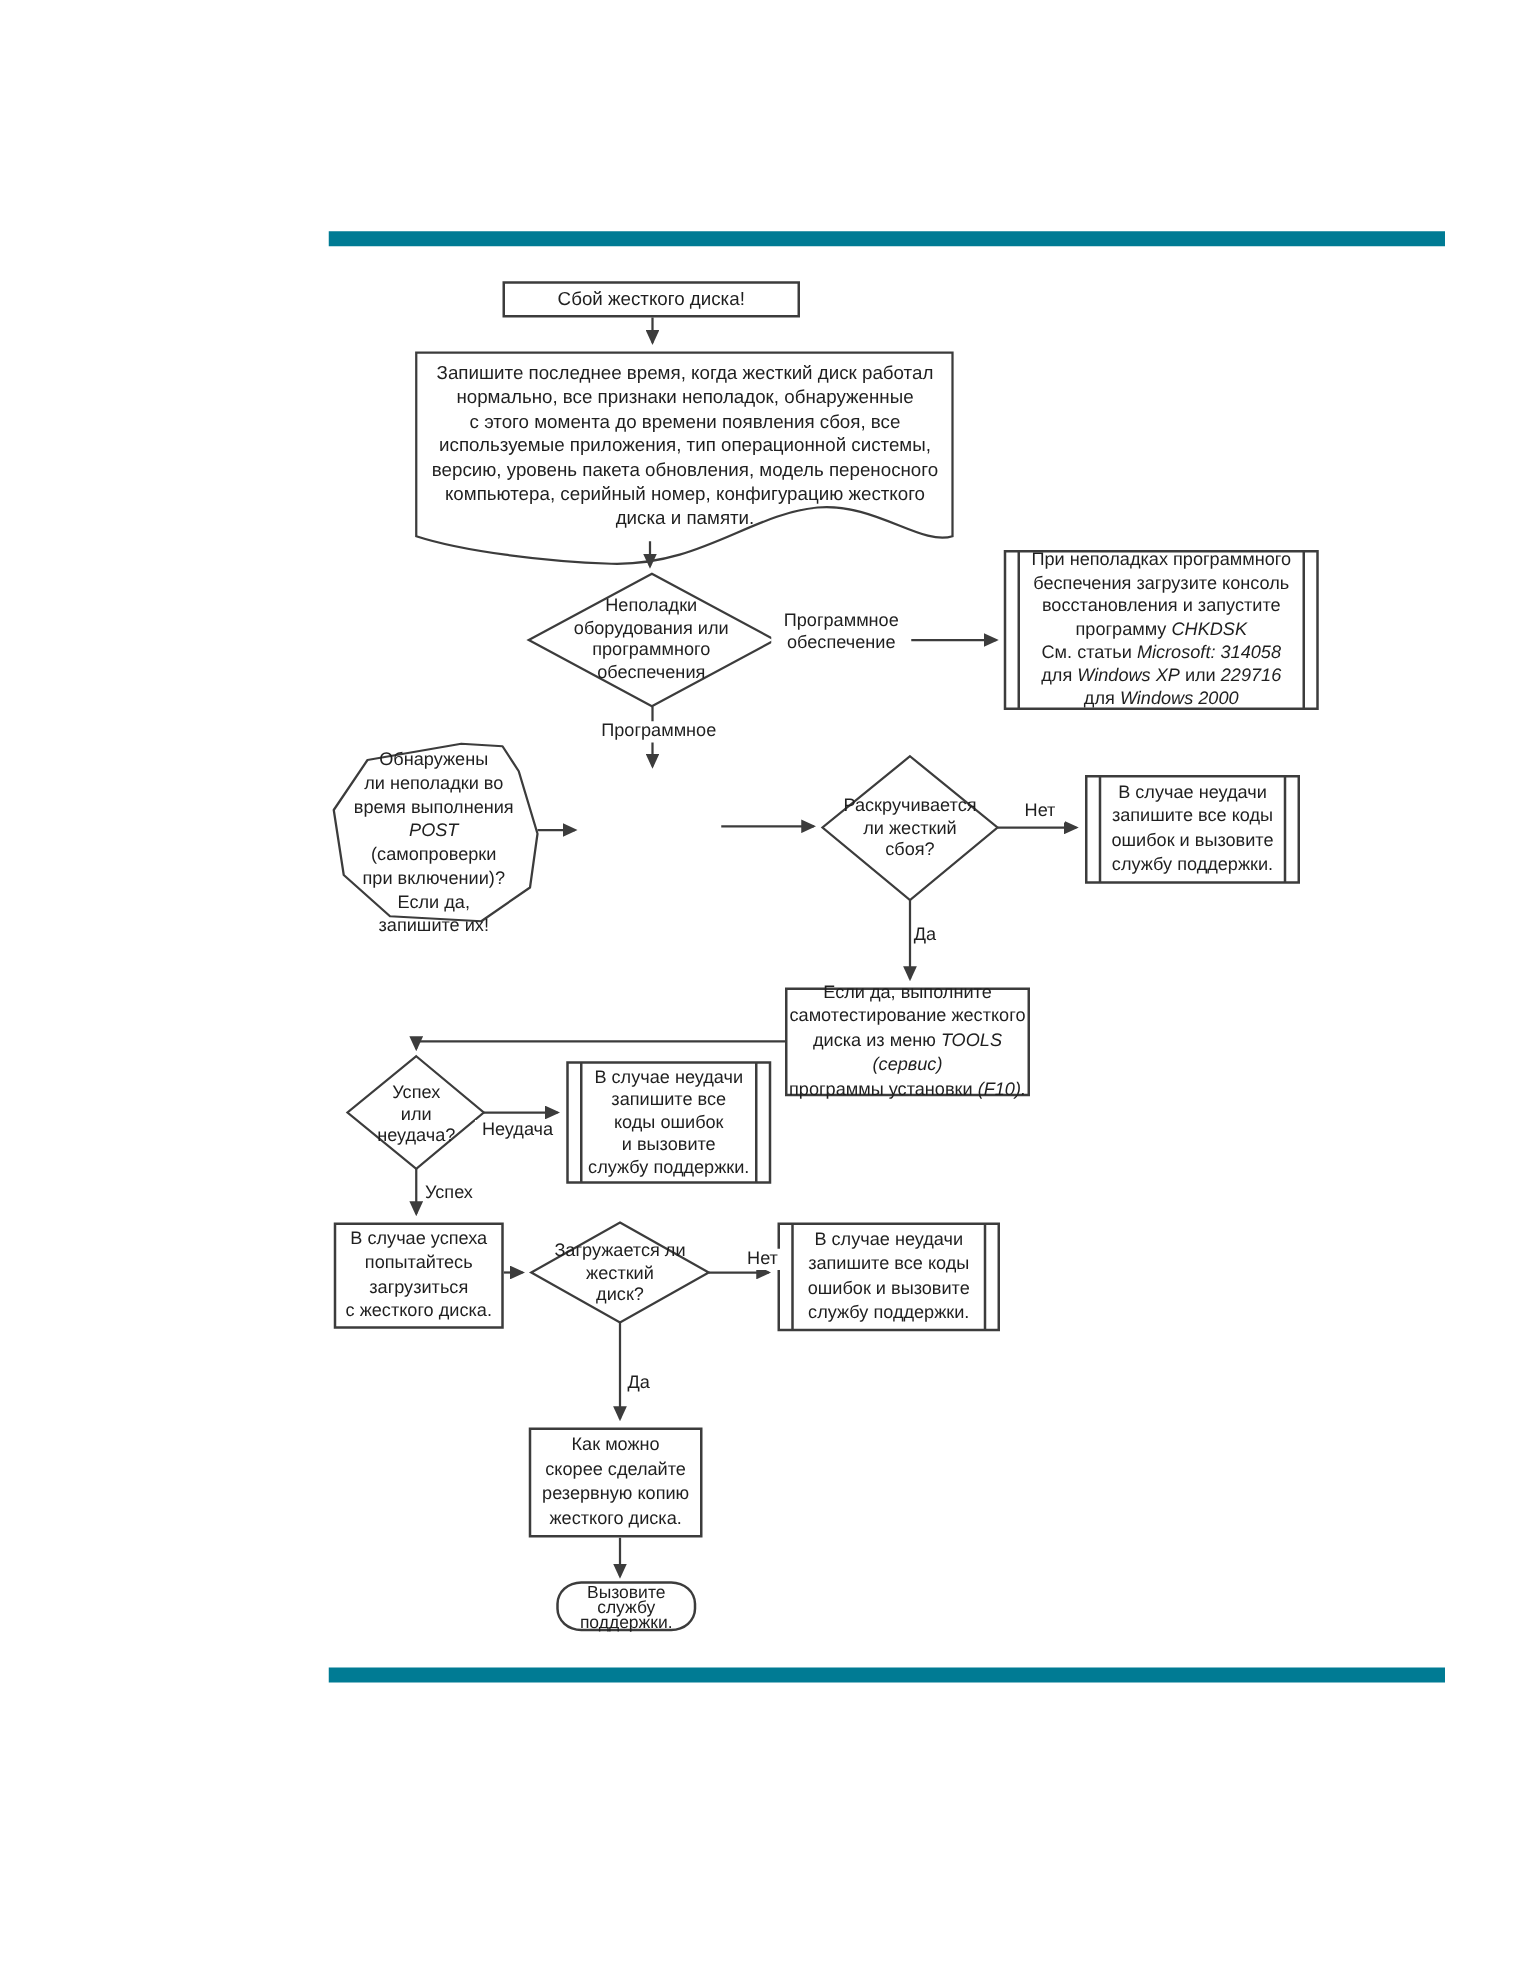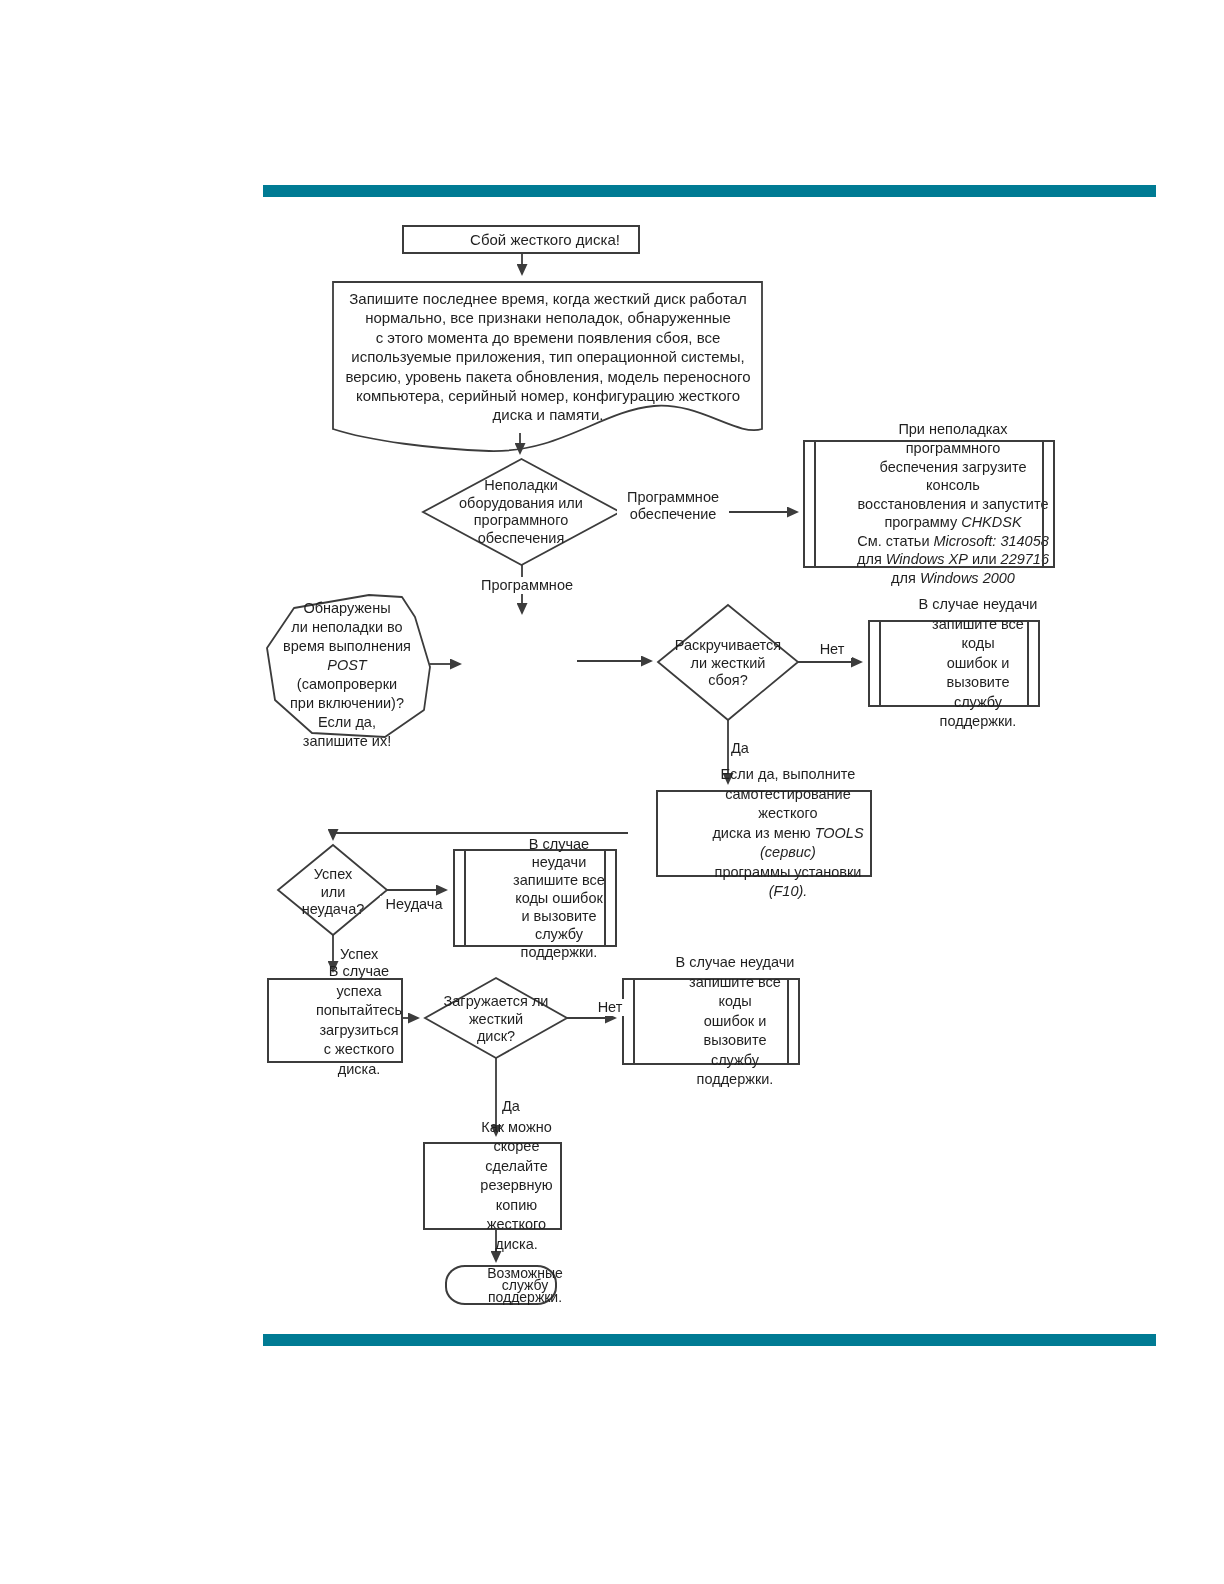--- a/index.html
+++ b/index.html
@@ -4,21 +4,21 @@
 <style>
   html,body{margin:0;padding:0;background:#ffffff;}
   .page{position:relative;width:1224px;height:1584px;background:#ffffff;overflow:hidden;
         font-family:"Liberation Sans","DejaVu Sans",sans-serif;color:#1f1f1f;}
   .bar{position:absolute;left:263px;width:893px;height:12px;}
   .bar.top{top:185px;}
   .bar.bottom{top:1334px;}
   svg.wires{position:absolute;left:0;top:0;}
   .box{position:absolute;box-sizing:border-box;border:2px solid #3c3c3c;background:#ffffff;
        display:flex;flex-direction:column;align-items:center;justify-content:center;
-       text-align:center;white-space:pre-line;font-size:14.5px;line-height:19.5px;padding-left:48px;}
+       text-align:center;white-space:pre-line;font-size:14.5px;line-height:19.5px;}
   .txt{position:absolute;text-align:center;white-space:pre-line;font-size:14.5px;line-height:17.5px;}
   .lbl{position:absolute;text-align:center;white-space:pre-line;font-size:14.5px;line-height:17px;background:#ffffff;}
   .vline{position:absolute;top:-1px;bottom:-1px;width:2px;background:#3c3c3c;}
   .vline.l{left:9px;} .vline.r{right:9px;}
   .rich div{display:block;}
   .it{font-style:italic;}
   .terminator{border-radius:20px/18px;font-size:14px;line-height:12px;}
   #start-box{font-size:15px;}
   #document-text{font-size:15px;line-height:19.4px;}
   #chkdsk-box{line-height:18.6px;}
@@ -100,21 +100,21 @@
 
   <div class="box" style="left:868px;top:620px;width:172px;height:87px;">
     <div class="vline l"></div>
     <div class="vline r"></div>
     <span>В случае неудачи
 запишите все коды
 ошибок и вызовите
 службу поддержки.</span>
   </div>
 
-  <div class="box rich" style="left:656px;top:790px;width:216px;height:87px;">
+  <div class="box rich" style="left:628px;top:790px;width:196px;height:87px;">
     <div><div><span>Если да, выполните</span></div><div><span>самотестирование жесткого</span></div><div><span>диска из меню </span><span class="it">TOOLS</span><span> </span><span class="it">(сервис)</span></div><div><span>программы установки </span><span class="it">(F10).</span></div></div>
   </div>
 
   <div class="txt" style="left:283px;top:866px;width:100px;">Успех
 или
 неудача?</div>
 
   <div class="box" id="fail2-box" style="left:453px;top:849px;width:164px;height:98px;">
     <div class="vline l"></div>
     <div class="vline r"></div>
@@ -146,21 +146,21 @@
   </div>
 
   <div class="box" style="left:423px;top:1142px;width:139px;height:88px;">
     <span>Как можно
 скорее сделайте
 резервную копию
 жесткого диска.</span>
   </div>
 
   <div class="box terminator" style="left:445px;top:1265px;width:112px;height:40px;">
-    <span>Возможные
+    <span>Вызовите
 службу
 поддержки.</span>
   </div>
 
   <div class="lbl" style="left:617px;top:489px;width:112px;">Программное
 обеспечение</div>
   <div class="lbl" style="left:462px;top:577px;width:130px;">Программное</div>
   <div class="lbl" style="left:812px;top:641px;width:40px;">Нет</div>
   <div class="lbl" style="left:731px;top:740px;width:32px;text-align:left;">Да</div>
   <div class="lbl" style="left:380px;top:896px;width:68px;">Неудача</div>

